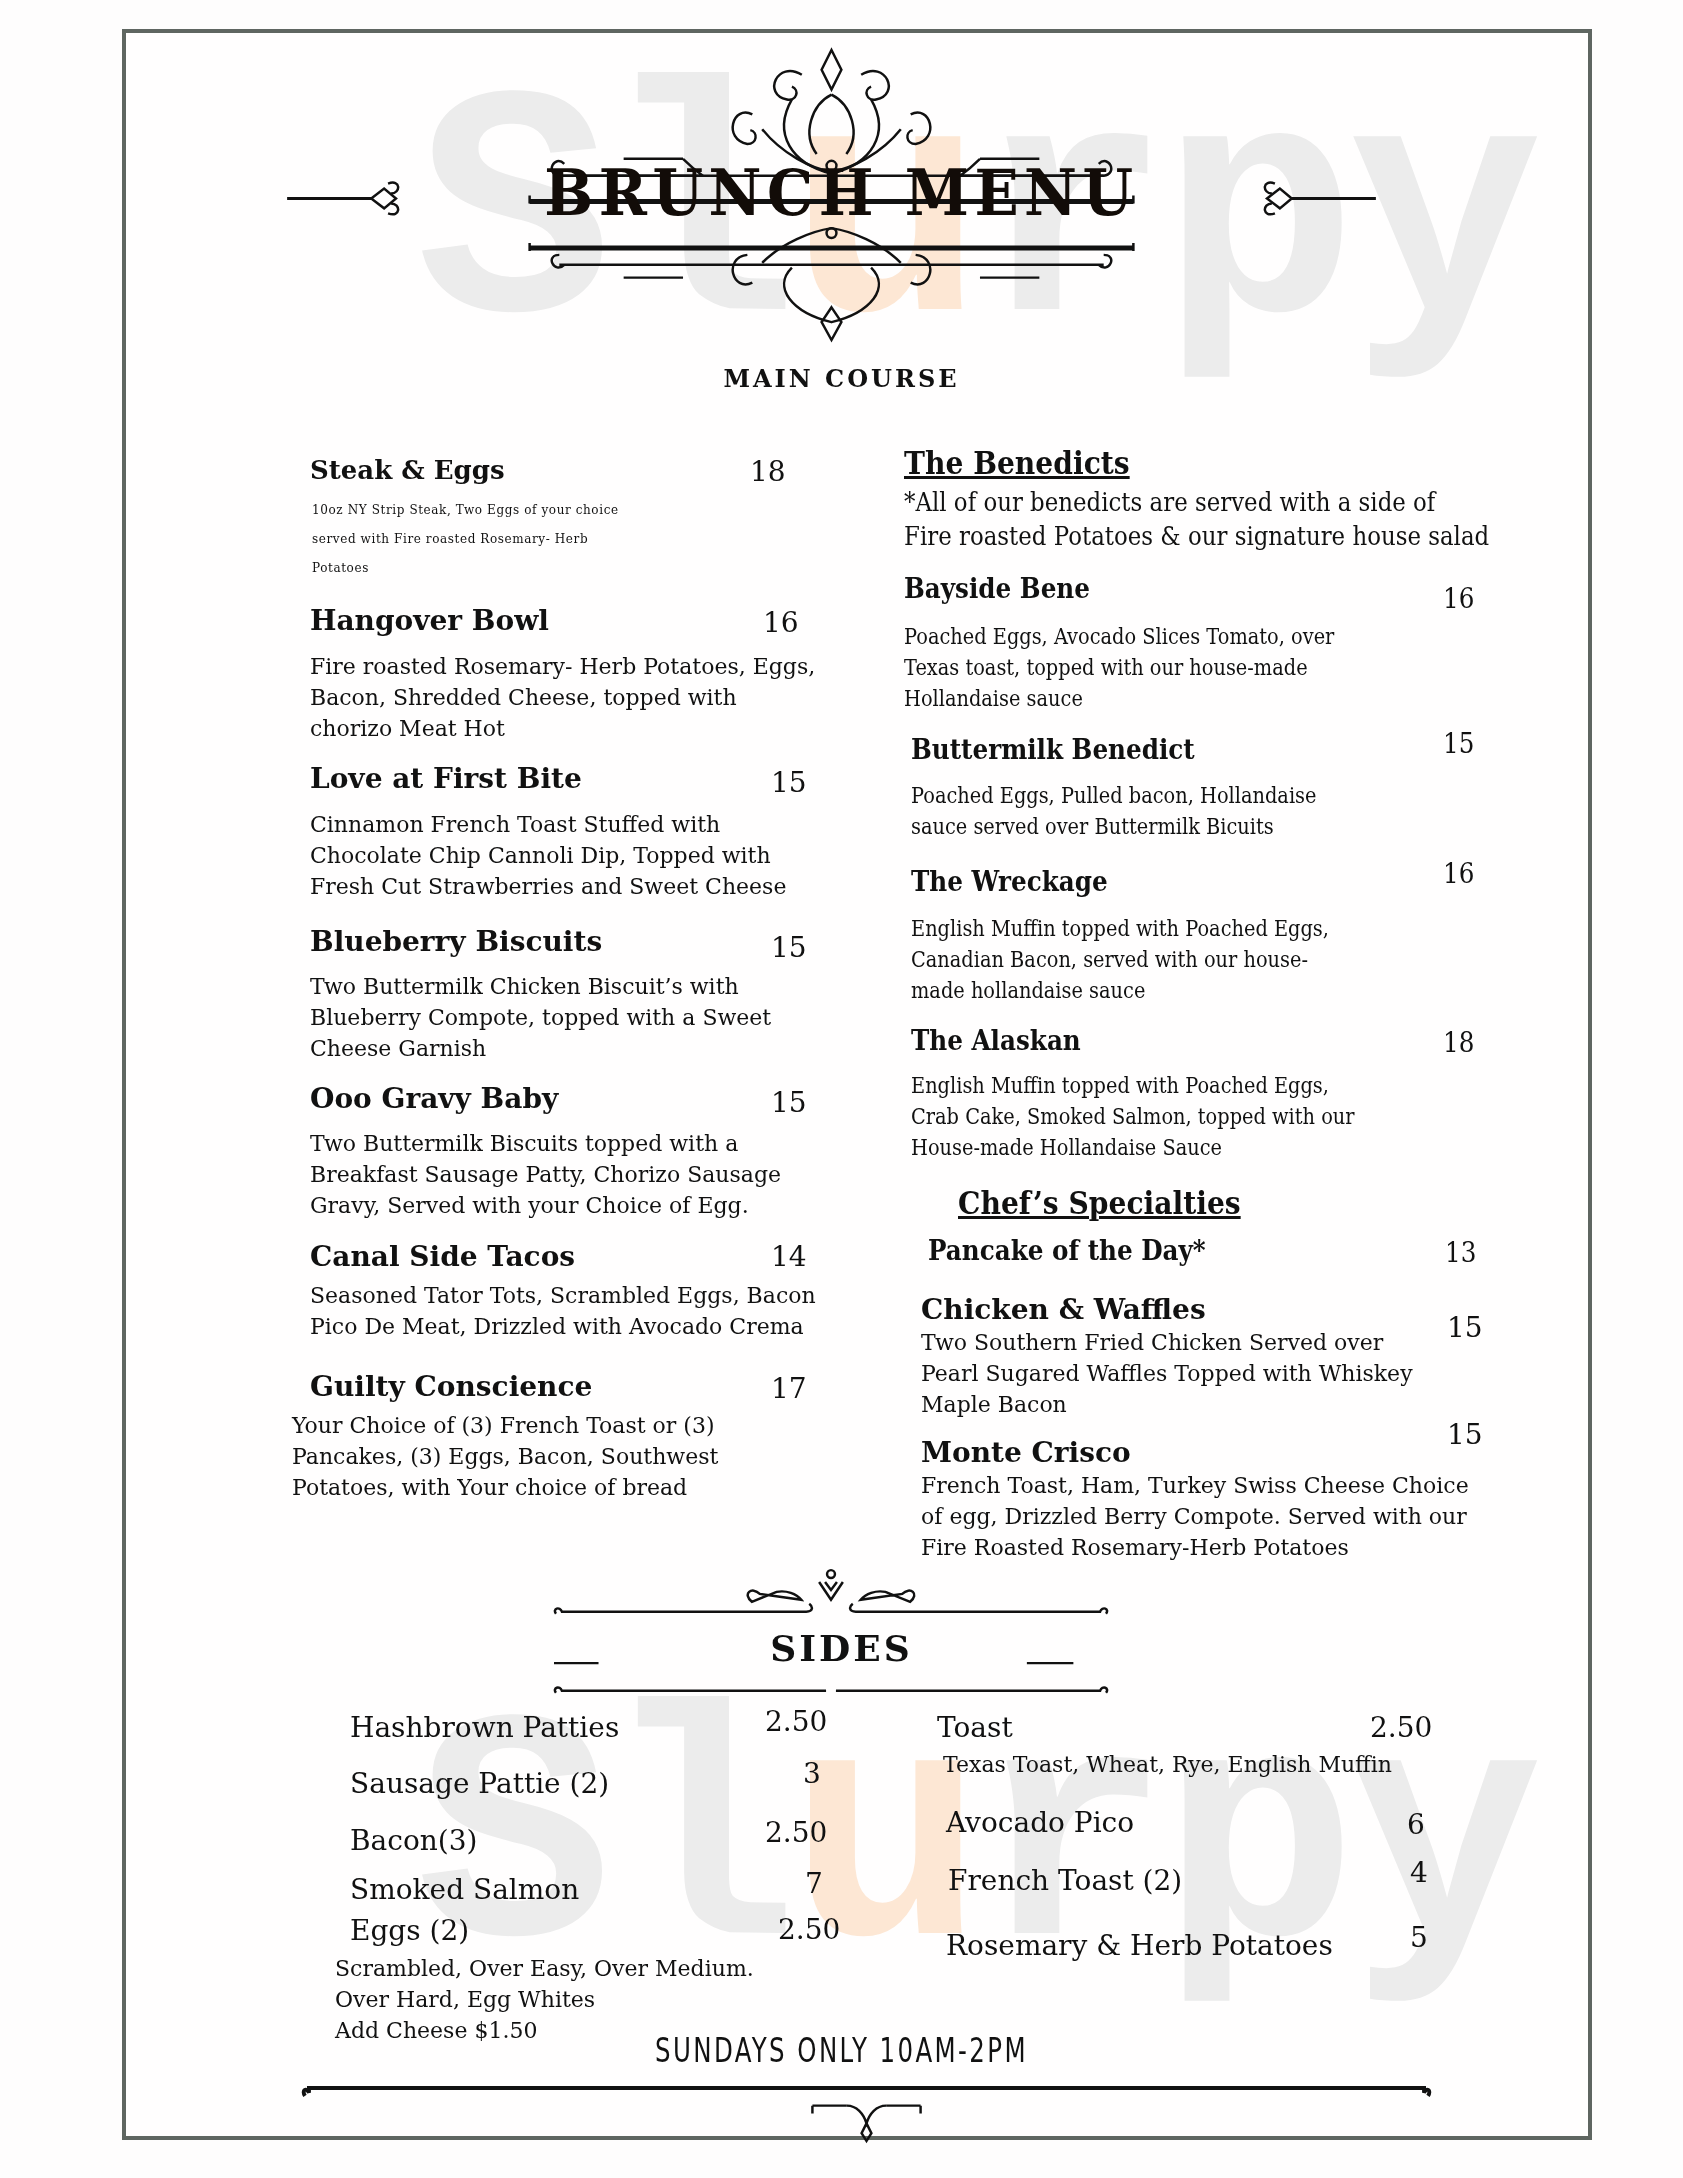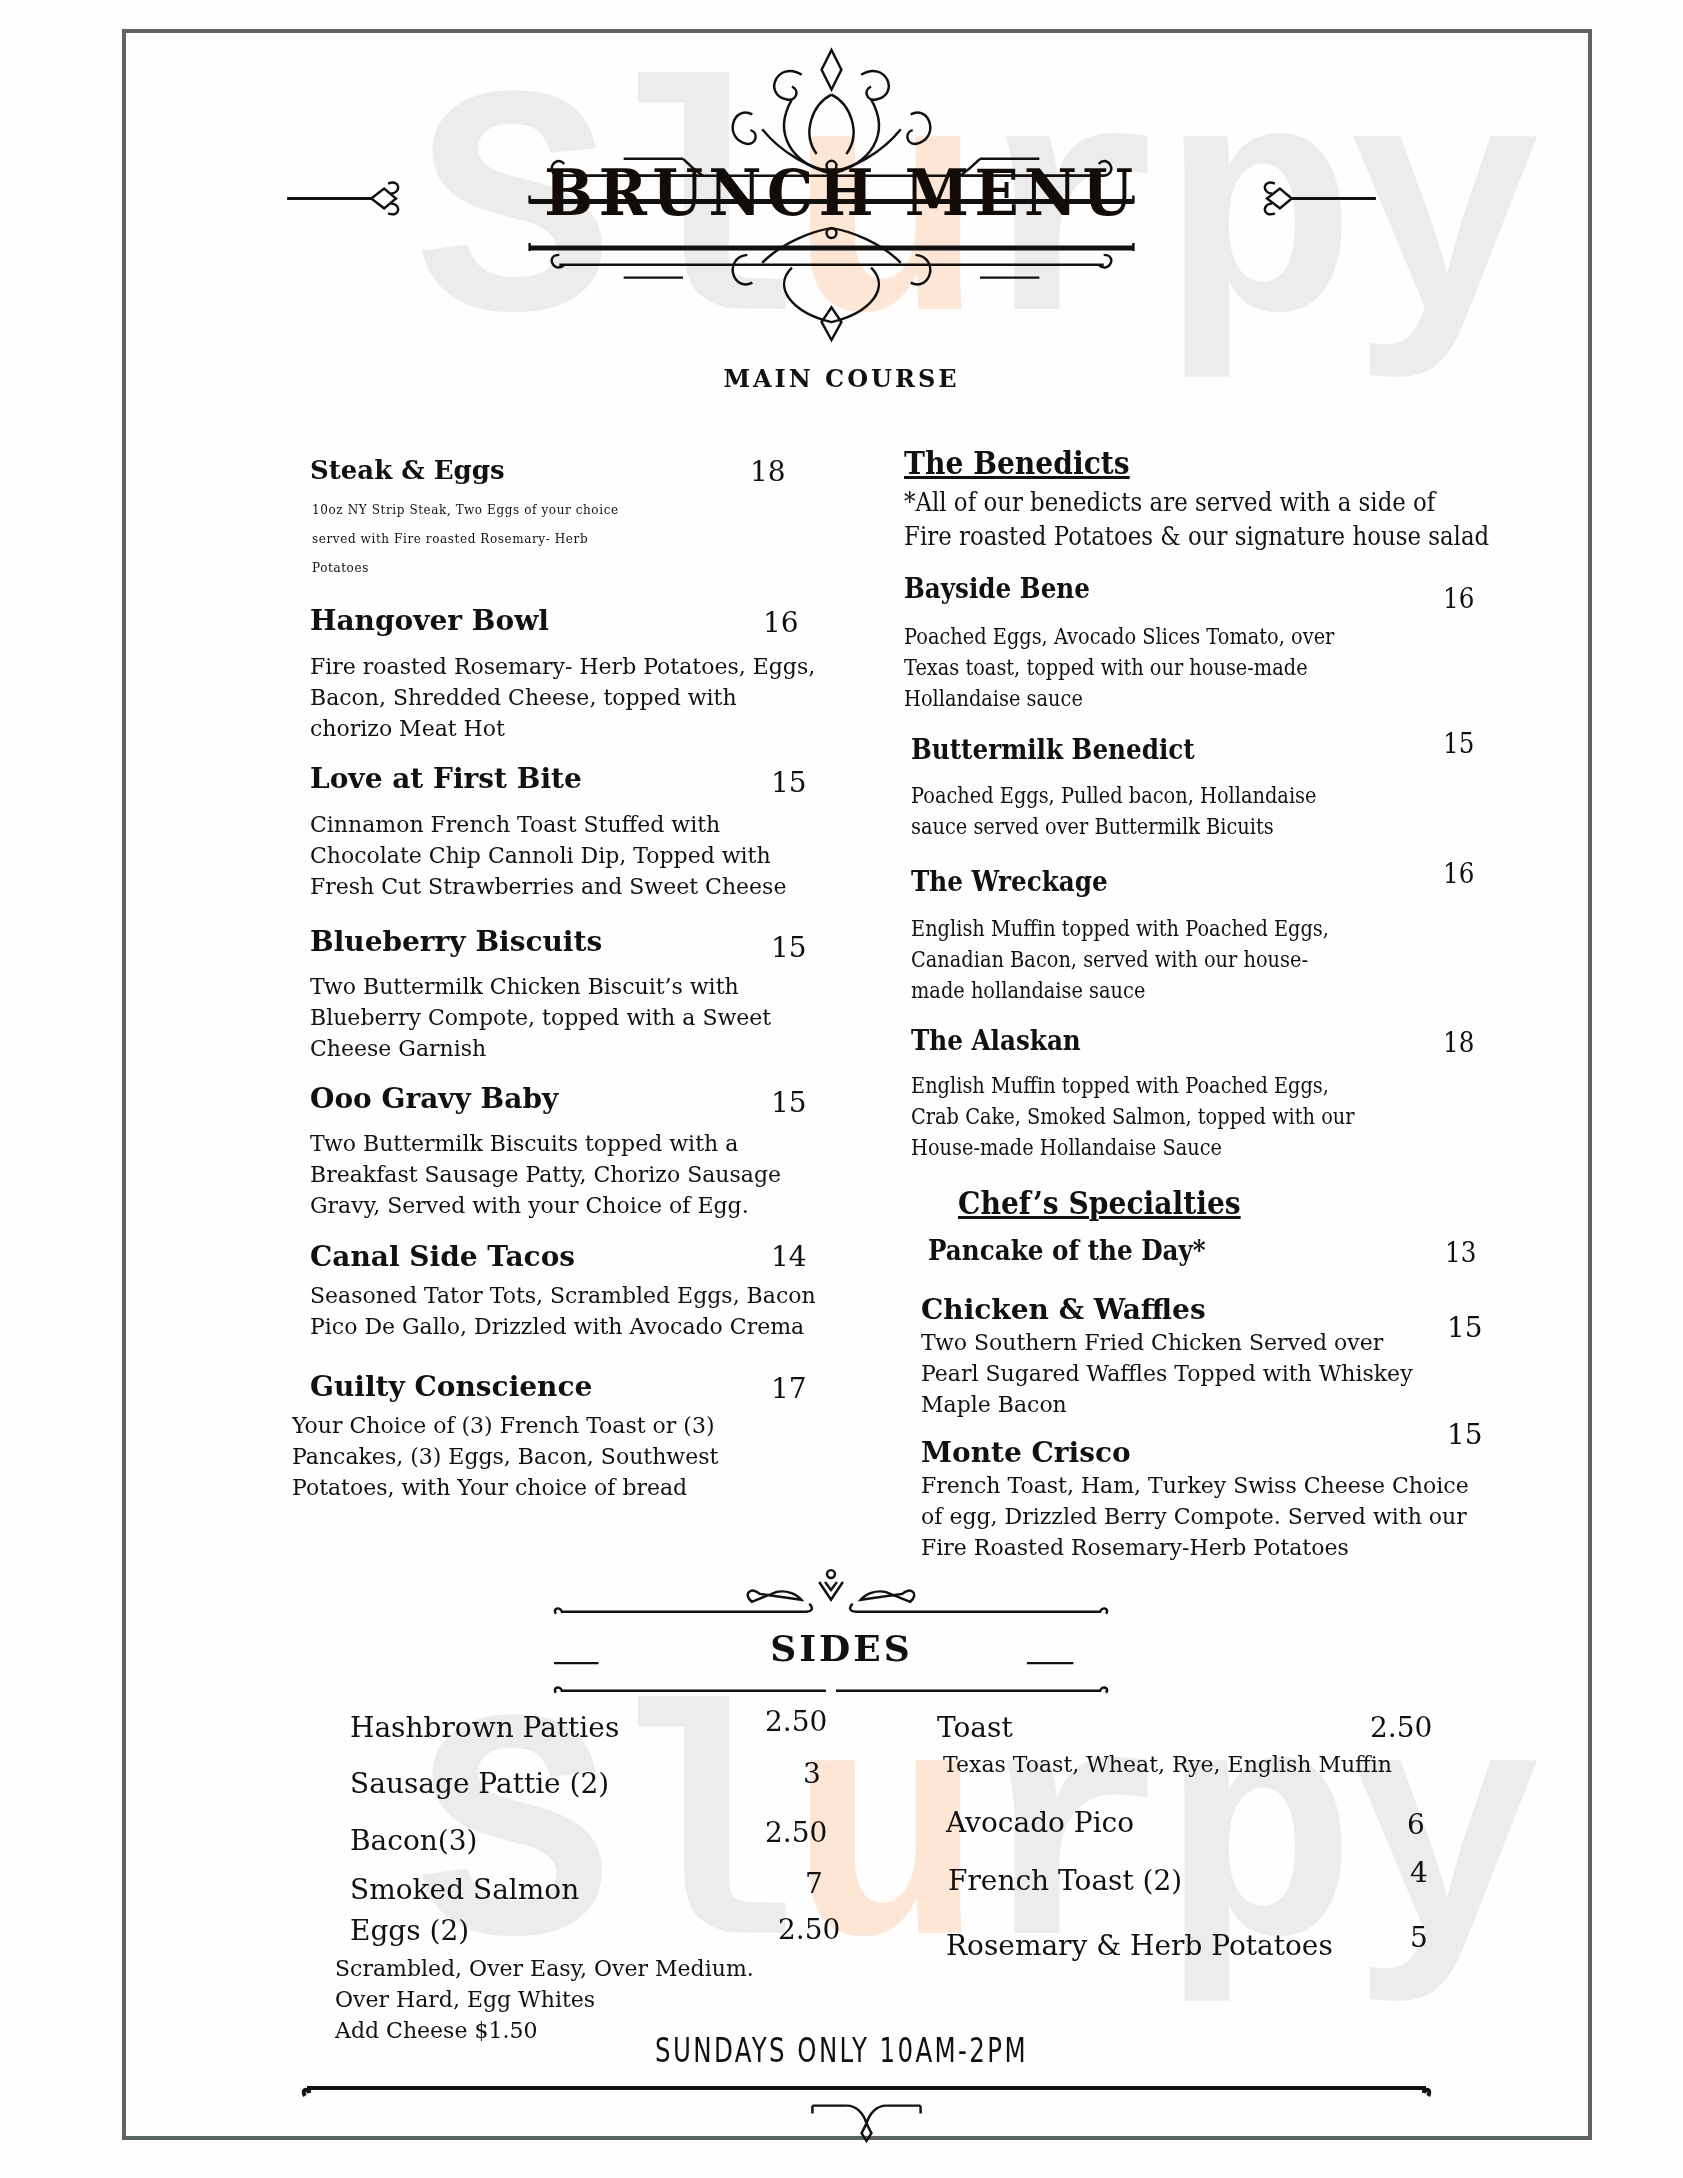--- a/index.html
+++ b/index.html
@@ -122,21 +122,21 @@
 
   <div class="abs item-name" style="left:310px;top:1082px">Ooo Gravy Baby</div>
   <div class="abs item-price" style="left:771px;top:1086px">15</div>
   <div class="abs item-desc" style="left:310px;top:1128px">Two Buttermilk Biscuits topped with a
 Breakfast Sausage Patty, Chorizo Sausage
 Gravy, Served with your Choice of Egg.</div>
 
   <div class="abs item-name" style="left:310px;top:1240px">Canal Side Tacos</div>
   <div class="abs item-price" style="left:771px;top:1240px">14</div>
   <div class="abs item-desc" style="left:310px;top:1280px">Seasoned Tator Tots, Scrambled Eggs, Bacon
-Pico De Gallo, Drizzled with Avocado Crema</div>
+Pico De Meat, Drizzled with Avocado Crema</div>
 
   <div class="abs item-name" style="left:310px;top:1370px">Guilty Conscience</div>
   <div class="abs item-price" style="left:771px;top:1372px">17</div>
   <div class="abs item-desc" style="left:292px;top:1410px">Your Choice of (3) French Toast or (3)
 Pancakes, (3) Eggs, Bacon, Southwest
 Potatoes, with Your choice of bread</div>
 </div>
 
 <div class="right-col">
   <div class="abs heading condensed" style="left:904px;top:444px">The Benedicts </div>

